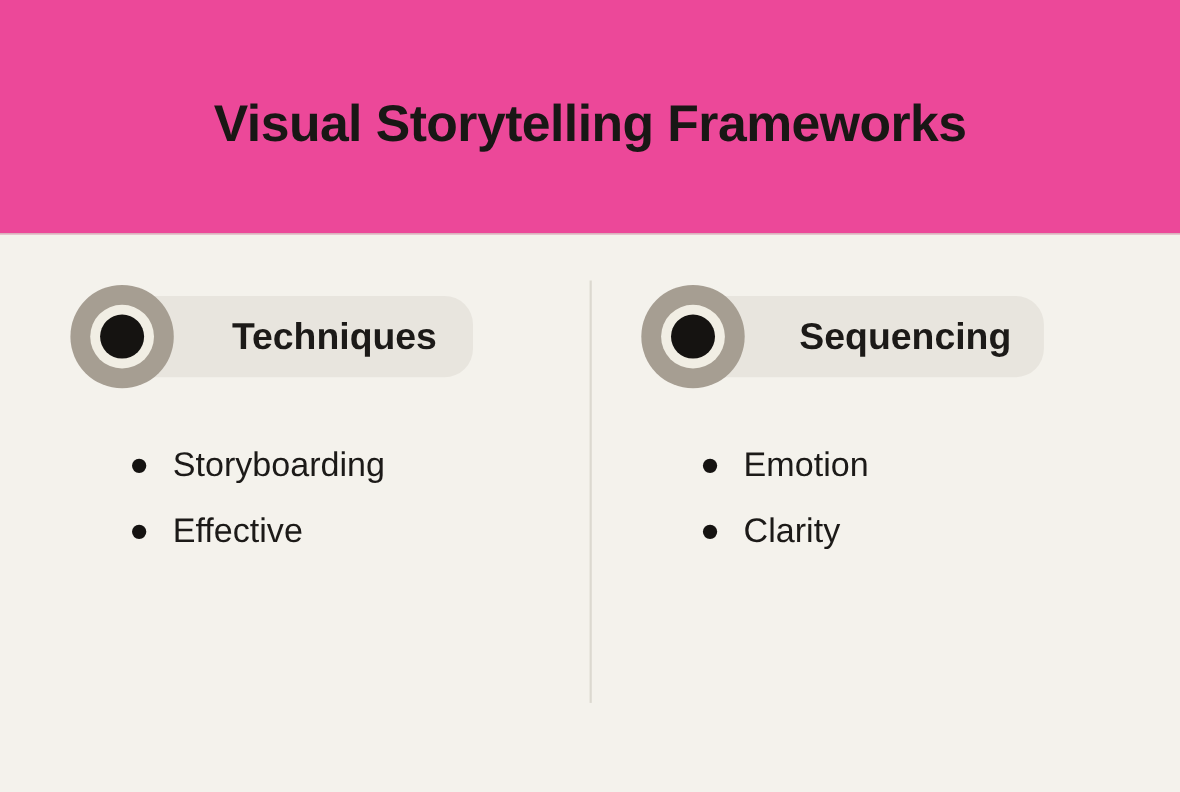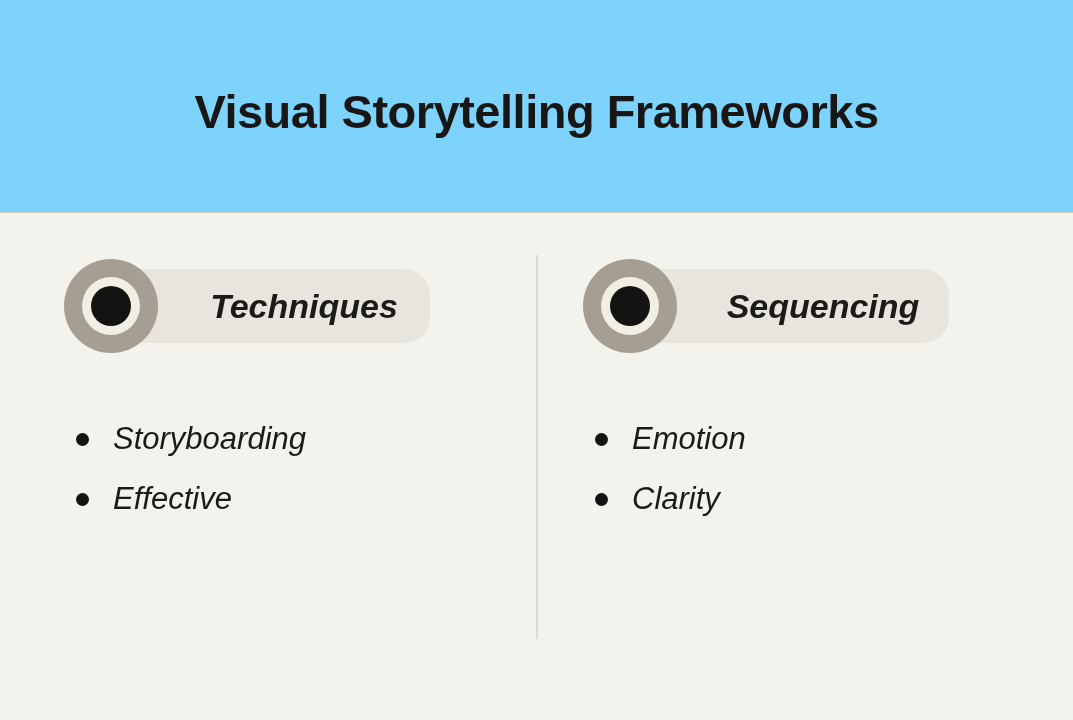--- a/index.html
+++ b/index.html
@@ -12,21 +12,21 @@
     width: 1073px;
     height: 720px;
     background: #f4f2ec;
     overflow: hidden;
   }
 
   
   .header {
     width: 100%;
     height: 213px;
-    background: #7dd3fc;
+    background: #ec4899;
     border-bottom: 1px solid #d3cfc4;
     display: flex;
     flex-direction: column;
     align-items: center;
     justify-content: center;
     padding-top: 10px;
   }
   .title {
     font-size: 47px;
     font-weight: 700;
@@ -51,21 +51,20 @@
     position: absolute;
     left: 536px;
     top: 42px;
     width: 2px;
     height: 384px;
     background: #dcd9d0;
   }
   .column {
     width: 519px;
     height: 100%;
-    font-style: italic;
   }
 
   
   .badge {
     position: relative;
     width: 366px;
     height: 94px;
     margin: 46px 0 0 64px;
   }
   .pill {
@@ -110,22 +109,22 @@
   .circle-dot {
     width: 40px;
     height: 40px;
     border-radius: 50%;
     background: #151311;
   }
 
   
   .list {
     list-style: none;
-    margin-top: 68px;
-    padding-left: 76px;
+    margin-top: 52px;
+    padding-left: 120px;
     text-align: center;
   }
   .list li {
     display: flex;
     align-items: center;
     margin-bottom: 24px;
     font-size: 31px;
     color: #1c1a18;
   }
   .bullet {

